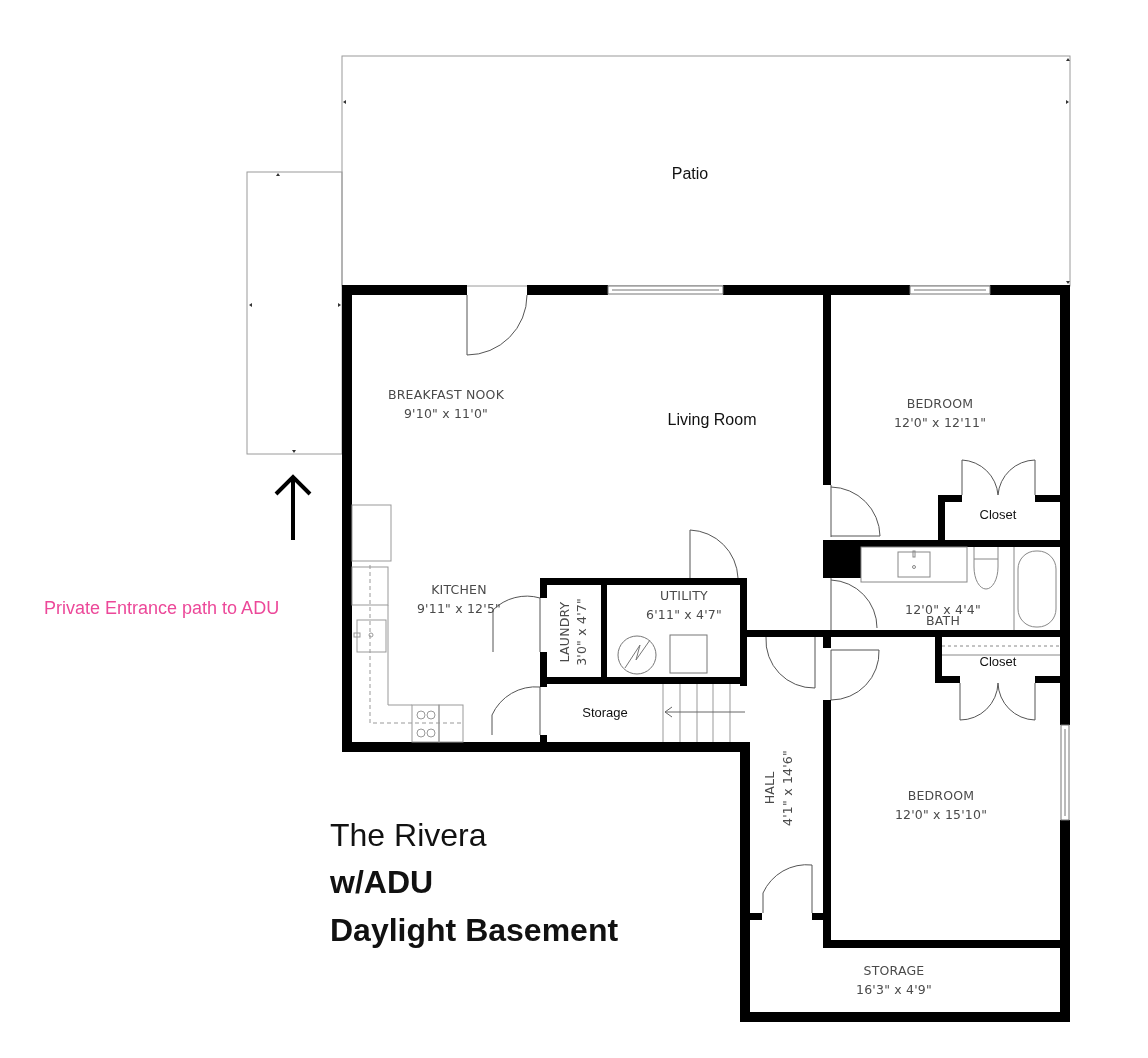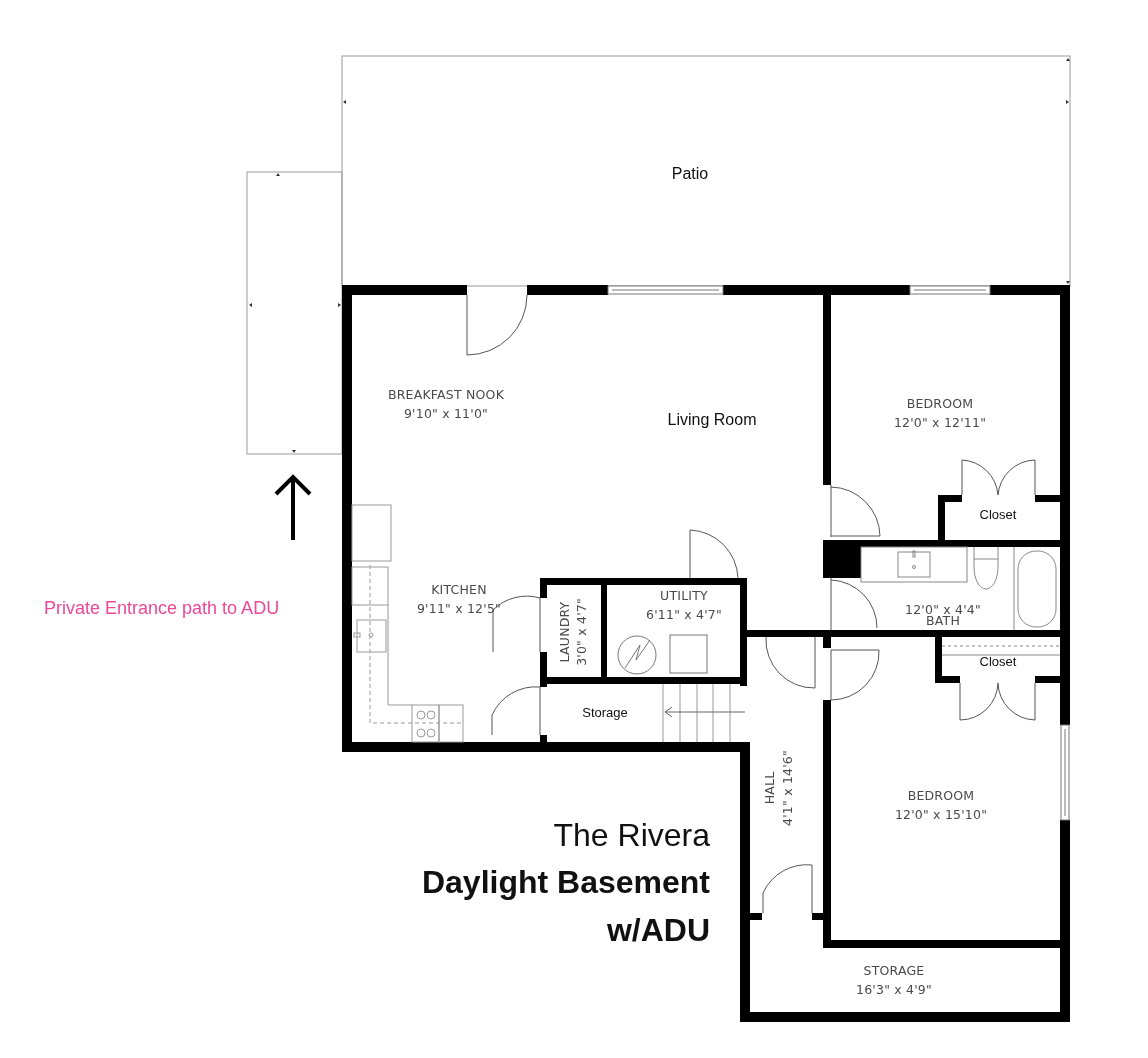--- a/index.html
+++ b/index.html
@@ -1,21 +1,21 @@
 <!DOCTYPE html>
 <html><head>
 <meta charset="utf-8">
 <style>
   html, body { margin: 0; padding: 0; background: #ffffff; }
   body { width: 1148px; height: 1058px; position: relative; overflow: hidden; font-family: "Liberation Sans", sans-serif; }
   svg { position: absolute; left: 0; top: 0; }
   .room-label { font-family: "DejaVu Sans", sans-serif; font-size: 12.5px; fill: #4a4a4a; text-anchor: middle; letter-spacing: 0.2px; }
   .plain-label { font-family: "Liberation Sans", sans-serif; fill: #111; text-anchor: middle; }
   .entrance-text { position: absolute; left: 44px; top: 562px; font-size: 18px; color: #ec4899; font-family: "Liberation Sans", sans-serif; white-space: nowrap; margin-top: 36px; }
-  .title-block { position: absolute; left: 330px; top: 812px; width: 380px; text-align: right; }
+  .title-block { position: absolute; left: 330px; top: 812px; width: 380px; text-align: left; }
   .t-name { font-size: 32px; line-height: 46px; color: #111; }
   .t-bold { font-size: 32px; line-height: 48px; font-weight: bold; color: #111; }
   .t-sub { font-size: 22px; line-height: 40px; color: #111; }
 </style>
 </head>
 <body>
 
 <svg width="1148" height="1058" viewBox="0 0 1148 1058" xmlns="http://www.w3.org/2000/svg">
 
   <g>
@@ -222,15 +222,15 @@
     <text class="room-label" x="894" y="994">16'3" x 4'9"</text>
 
     <text class="plain-label" x="690" y="179" font-size="16">Patio</text>
   </g>
 </svg>
 
 <div class="entrance-text">Private Entrance path to ADU</div>
 
 <div class="title-block">
   <div class="t-name">The Rivera</div>
+  <div class="t-bold">w/ADU</div>
   <div class="t-bold">Daylight Basement</div>
-  <div class="t-bold">w/ADU</div>
 </div>
 
 </body></html>

